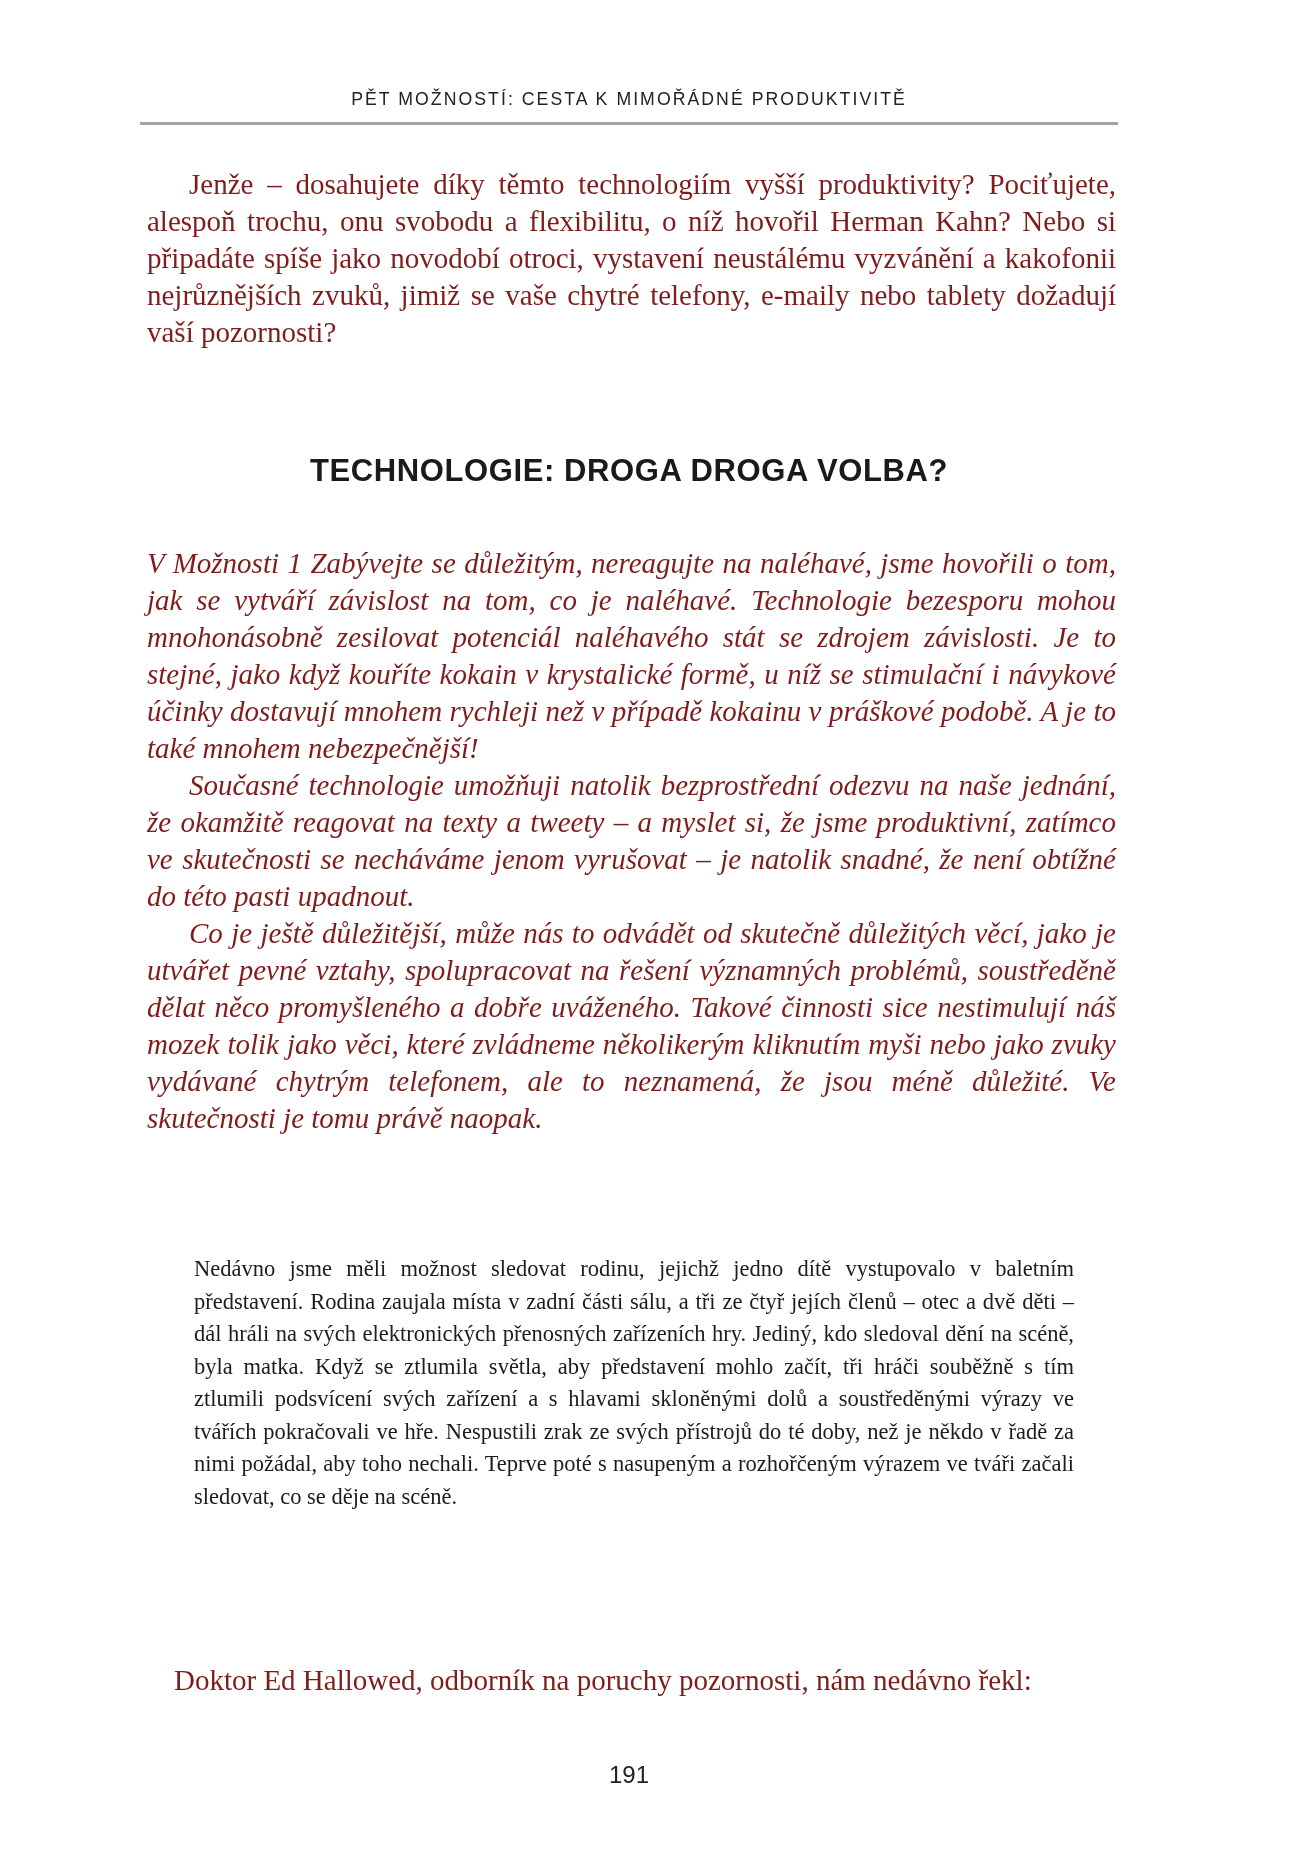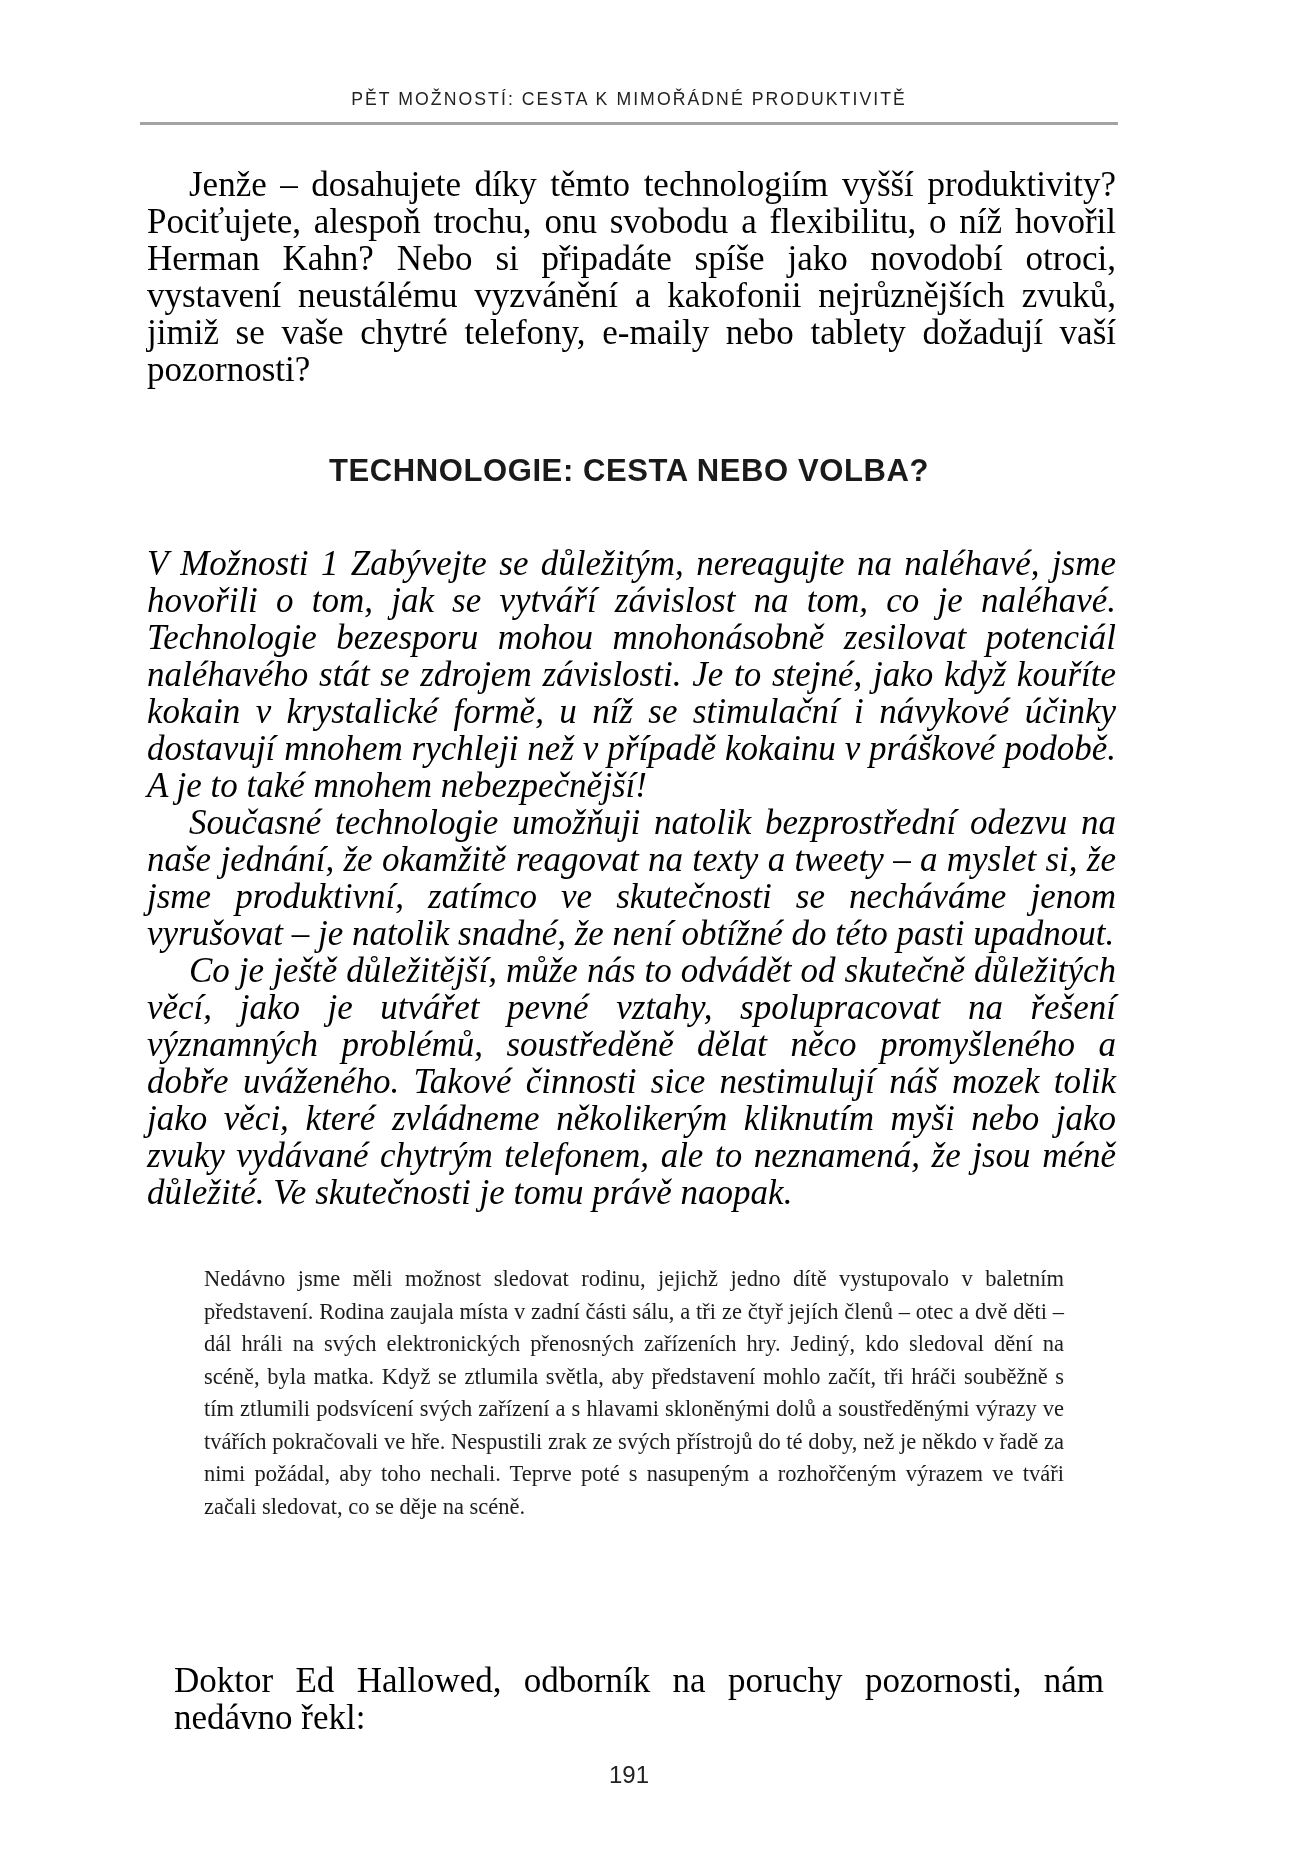--- a/index.html
+++ b/index.html
@@ -33,23 +33,23 @@
       top: 122px;
       width: 978px;
       height: 3px;
       background: #a3a3a3;
     }
     .body-text {
       position: absolute;
       left: 147px;
       width: 969px;
       font-family: "Liberation Serif", serif;
-      font-size: 35px;
+      font-size: 29px;
       line-height: 37px;
-      color: #000000;
+      color: #7f1d1d;
       text-align: justify;
       text-align-last: left;
     }
     .body-text p {
       margin: 0;
     }
     .indent {
       text-indent: 42px;
     }
     #intro { top: 166px; }
@@ -71,21 +71,21 @@
       left: 188px;
       top: 1247px;
       width: 892px;
       font-family: "Liberation Serif", serif;
       font-size: 22.5px;
       line-height: 32.5px;
       color: #1c1c1c;
       text-align: justify;
       text-align-last: left;
     }
-    .quote-block p { margin: 16px; font-family: Liberation Serif, serif; }
+    .quote-block p { margin: 6px; font-family: Liberation Serif, serif; }
     #closing {
       top: 1662px;
       left: 174px;
       width: 930px;
     }
     .page-number {
       position: absolute;
       left: 140px;
       top: 1761px;
       width: 978px;
@@ -98,21 +98,21 @@
 </head>
 <body>
 
 <div class="running-head">PĚT MOŽNOSTÍ: CESTA K MIMOŘÁDNÉ PRODUKTIVITĚ</div>
 <div class="head-rule"></div>
 
 <div class="body-text" id="intro">
   <p class="indent">Jenže – dosahujete díky těmto technologiím vyšší produktivity? Pociťujete, alespoň trochu, onu svobodu a flexibilitu, o níž hovořil Herman Kahn? Nebo si připadáte spíše jako novodobí otroci, vystavení neustálému vyzvánění a kakofonii nejrůznějších zvuků, jimiž se vaše chytré telefony, e-maily nebo tablety dožadují vaší pozornosti?</p>
 </div>
 
-<div class="section-heading">TECHNOLOGIE: CESTA NEBO VOLBA?</div>
+<div class="section-heading">TECHNOLOGIE: DROGA DROGA VOLBA?</div>
 
 <div class="body-text" id="main">
   <p>V Možnosti 1 Zabývejte se důležitým, nereagujte na naléhavé, jsme hovořili o tom, jak se vytváří závislost na tom, co je naléhavé.  Technologie bezesporu mohou mnohonásobně zesilovat potenciál naléhavého stát se zdrojem závislosti. Je to stejné, jako když kouříte kokain v krystalické formě, u níž se stimulační i návykové účinky dostavují mnohem rychleji než v případě kokainu v práškové podobě. A je to také mnohem nebezpečnější!</p>
   <p class="indent">Současné technologie umožňuji natolik bezprostřední odezvu na naše jednání, že okamžitě reagovat na texty a tweety – a myslet si, že jsme produktivní, zatímco ve skutečnosti se necháváme jenom vyrušovat – je natolik snadné, že není obtížné do této pasti upadnout.</p>
   <p class="indent">Co je ještě důležitější, může nás to odvádět od skutečně důležitých věcí, jako je utvářet pevné vztahy, spolupracovat na řešení významných problémů, soustředěně dělat něco promyšleného a dobře uváženého. Takové činnosti sice nestimulují náš mozek tolik jako věci, které zvládneme několikerým kliknutím myši nebo jako zvuky vydávané chytrým telefonem, ale to neznamená, že jsou méně důležité. Ve skutečnosti je tomu právě naopak.</p>
 </div>
 
 <div class="quote-block">
   <p>Nedávno jsme měli možnost sledovat rodinu, jejichž jedno dítě vystupovalo v baletním představení.  Rodina zaujala místa v zadní části sálu, a tři ze čtyř jejích členů – otec a dvě děti – dál hráli na svých elektronických přenosných zařízeních hry. Jediný, kdo sledoval dění na scéně, byla matka.  Když se ztlumila světla, aby představení mohlo začít, tři hráči souběžně s tím ztlumili podsvícení svých zařízení a s hlavami skloněnými dolů a soustředěnými výrazy ve tvářích pokračovali ve hře. Nespustili zrak ze svých přístrojů do té doby, než je někdo v řadě za nimi požádal, aby toho nechali. Teprve poté s nasupeným a rozhořčeným výrazem ve tváři začali sledovat, co se děje na scéně.</p>
 </div>

